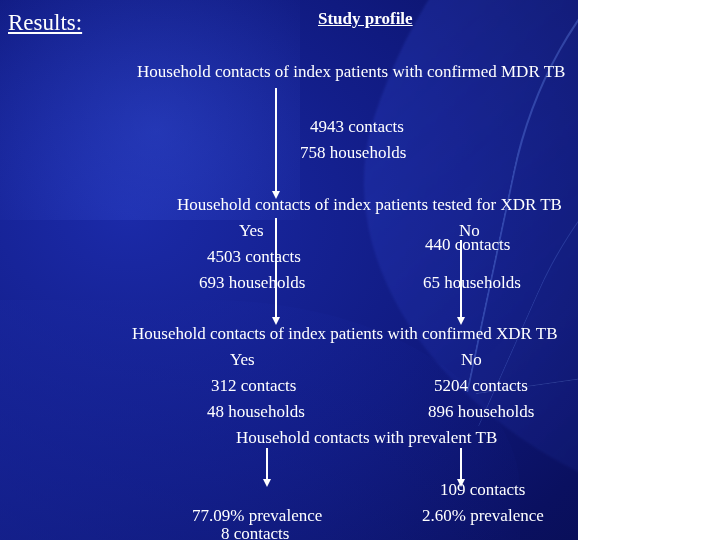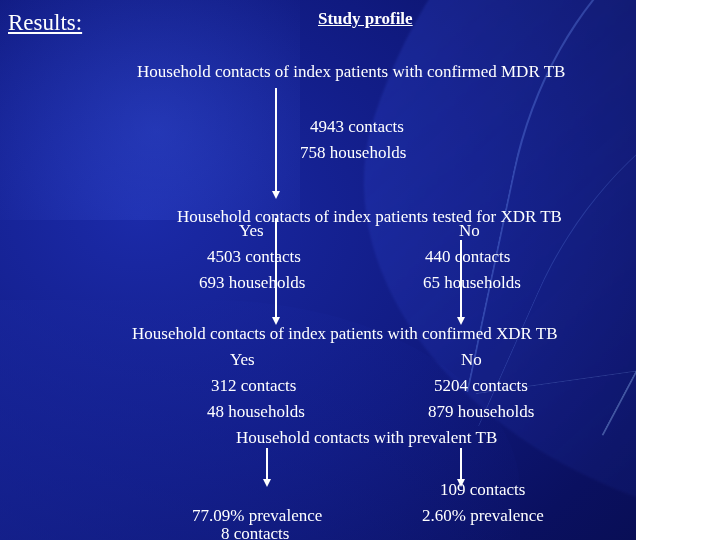--- a/index.html
+++ b/index.html
@@ -7,21 +7,21 @@
     padding: 0;
   }
   body {
     width: 720px;
     height: 540px;
     overflow: hidden;
     font-family: "Liberation Serif", serif;
   }
   #slide {
     position: relative;
-    width: 636px;
+    width: 578px;
     height: 540px;
     background:
       radial-gradient(ellipse 900px 700px at 22% 40%, #1b2aa8 0%, #101a80 38%, #0a1060 62%, #050a3a 100%),
       #04062c;
     overflow: hidden;
   }
   
   .swoosh {
     position: absolute;
     pointer-events: none;
@@ -135,40 +135,40 @@
 
   <div class="txt" id="results-label">Results:</div>
   <div class="txt node-line center" style="left:137px; top:63px;">Household contacts of index patients with confirmed MDR TB</div>
 
   <div class="txt" id="study-profile">Study profile</div>
   <div class="txt node-line center" style="left:310px; top:118px;">4943 contacts</div>
   <div class="txt node-line center" style="left:300px; top:144px;">758 households</div>
 
   <div class="arrow" style="left:275px; top:88px; height:104px;"></div>
 
-  <div class="txt node-line center" style="left:177px; top:208px;">Household contacts of index patients tested for  XDR TB</div>
+  <div class="txt node-line center" style="left:177px; top:196px;">Household contacts of index patients tested for  XDR TB</div>
   <div class="txt node-line center" style="left:239px; top:222px;">Yes</div>
   <div class="txt node-line center" style="left:207px; top:248px;">4503 contacts</div>
   <div class="txt node-line center" style="left:199px; top:274px;">693 households</div>
 
   <div class="txt node-line center" style="left:459px; top:222px;">No</div>
-  <div class="txt node-line center" style="left:425px; top:248px;text-align:center;">440 contacts</div>
+  <div class="txt node-line center" style="left:425px; top:236px;text-align:center;">440 contacts</div>
   <div class="txt node-line center" style="left:423px; top:274px;">65 households</div>
 
   <div class="arrow" style="left:275px; top:218px; height:100px;"></div>
   <div class="arrow" style="left:460px; top:240px; height:78px;"></div>
 
   <div class="txt node-line center" style="left:132px; top:325px;">Household contacts of index patients with confirmed XDR TB</div>
   <div class="txt node-line center" style="left:230px; top:351px;">Yes</div>
   <div class="txt node-line center" style="left:211px; top:377px;">312 contacts</div>
   <div class="txt node-line center" style="left:207px; top:403px;">48 households</div>
 
   <div class="txt node-line center" style="left:461px; top:351px;">No</div>
   <div class="txt node-line center" style="left:434px; top:377px;">5204 contacts</div>
-  <div class="txt node-line center" style="left:428px; top:403px;">879 households</div>
+  <div class="txt node-line center" style="left:428px; top:403px;">896 households</div>
 
   <div class="txt node-line center" style="left:236px; top:429px;">Household contacts with prevalent TB</div>
 
   <div class="arrow" style="left:266px; top:448px; height:32px;"></div>
   <div class="arrow" style="left:460px; top:448px; height:32px;"></div>
 
   <div class="txt node-line center" style="left:221px; top:481px;margin-top:44px;">8 contacts</div>
   <div class="txt node-line center" style="left:192px; top:507px;">77.09% prevalence</div>
 
   <div class="txt node-line center" style="left:440px; top:481px;">109 contacts</div>

